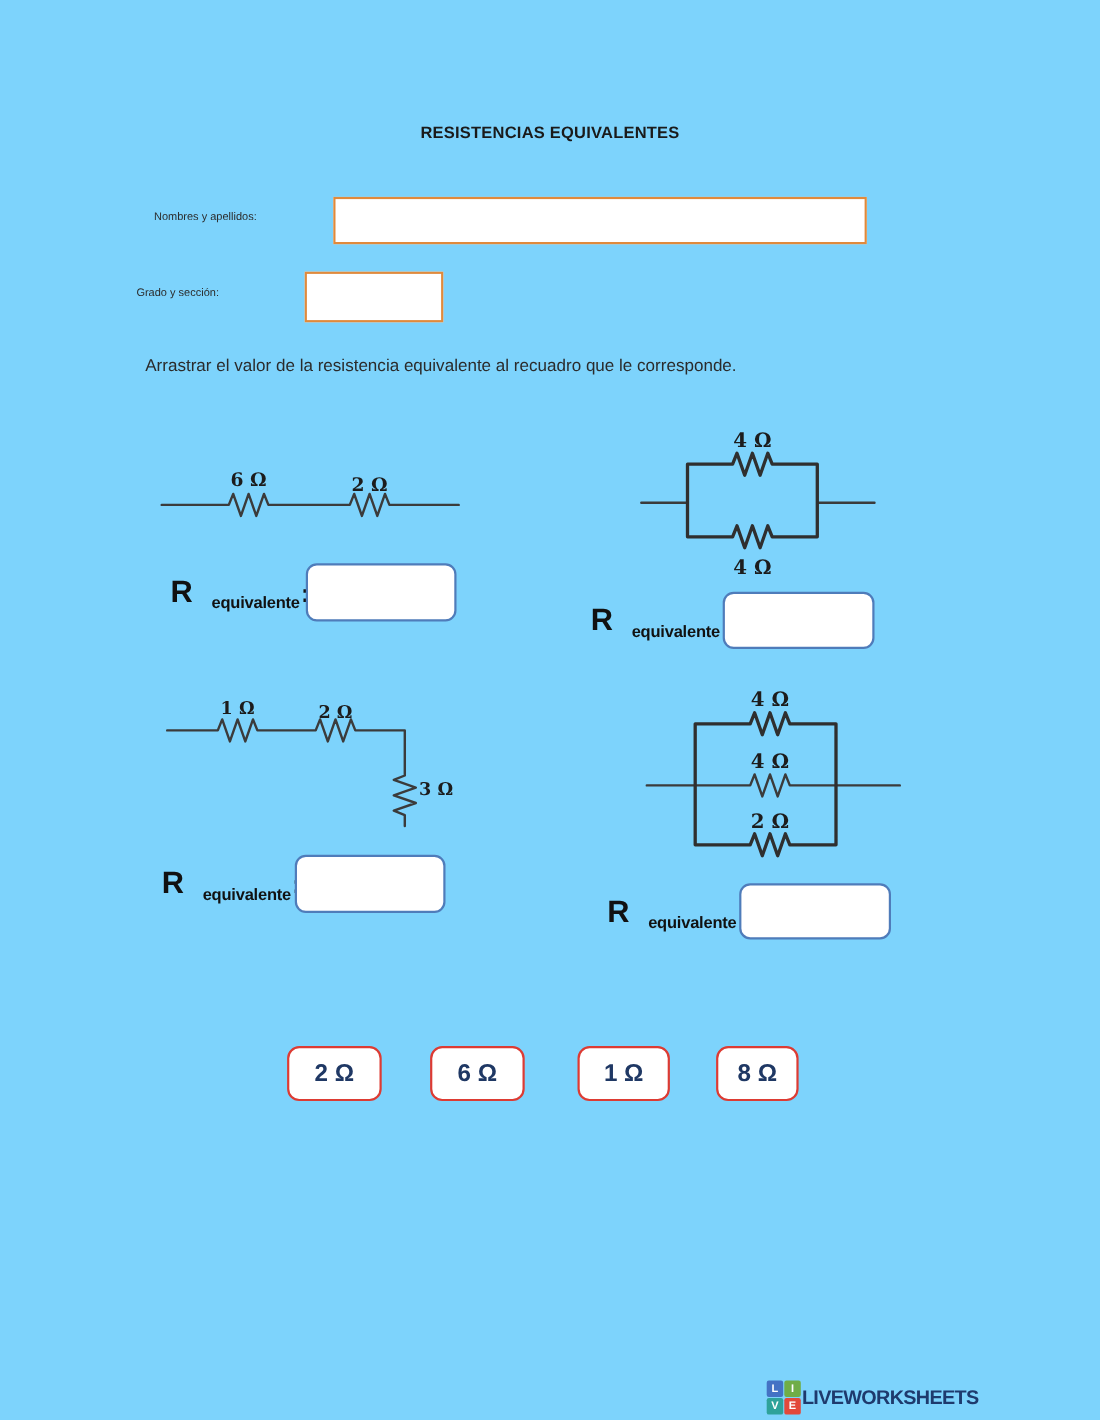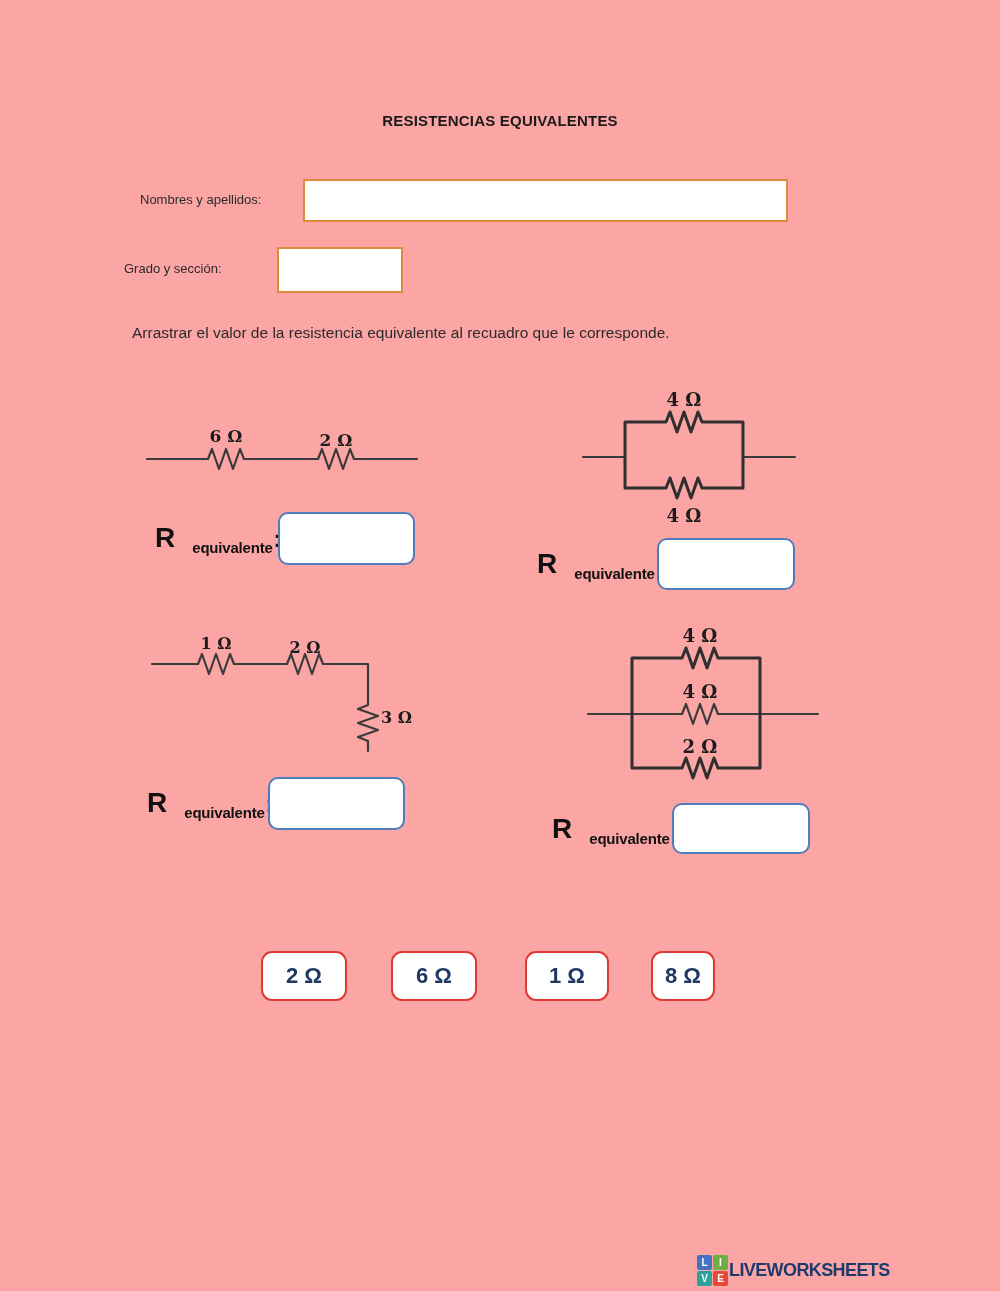--- a/index.html
+++ b/index.html
@@ -1,25 +1,25 @@
 <!DOCTYPE html>
 <html><head>
 <meta charset="utf-8">
 <style>
   * { margin:0; padding:0; box-sizing:border-box; }
   html,body { background:#ffffff; }
   .page {
-    position:relative; width:1000px; height:1291px; background:#fca5a5;
+    position:relative; width:1000px; height:1291px; background:#7dd3fc;
     font-family:"Liberation Sans", sans-serif; color:#262626; overflow:hidden;
   }
   .title {
     position:absolute; left:0; right:0; top:112px; text-align:center;
     font-size:15px; font-weight:bold; color:#1a1a1a; letter-spacing:0.2px;
   }
-  .field-label { position:absolute; font-size:13px; color:#2b2b2b; }
+  .field-label { position:absolute; font-size:10px; color:#2b2b2b; }
   .input-box {
     position:absolute; background:#fff; border:2px solid #E08A3C;
     font-size:15px; padding:4px 8px; color:#262626;
   }
   .instruction { position:absolute; font-size:15.5px; color:#2b2b2b; }
 
   svg.circuit { position:absolute; overflow:visible; }
   svg.circuit path { fill:none; stroke:#3b3b3b; stroke-width:2.2; stroke-linecap:round; stroke-linejoin:round; }
   svg.circuit path.frame { stroke:#2f2f2f; stroke-width:3; }
   svg.circuit text { font-family:"DejaVu Serif", serif; font-weight:bold; fill:#1c1c1c; }
@@ -115,21 +115,21 @@
     <text x="120" y="128" font-size="18" text-anchor="middle">2 Ω</text>
   </svg>
   <div class="req-label" style="left:552px; top:813px;">
     <span class="r-base">R</span><span class="r-sub">equivalente</span><span class="r-colon">:</span>
   </div>
   <div class="answer-box" style="left:672px; top:803px; width:138px; height:51px;"></div>
 
   <div class="option-box" style="left:261px; width:86px;" draggable="true">2 Ω</div>
   <div class="option-box" style="left:391px; width:86px;" draggable="true">6 Ω</div>
   <div class="option-box" style="left:525px; width:84px;" draggable="true">1 Ω</div>
-  <div class="option-box" style="left:651px; width:64px;" draggable="true">8 Ω</div>
+  <div class="option-box" style="left:651px; width:75px;" draggable="true">8 Ω</div>
 
   <div class="logo">
     <div class="logo-grid">
       <div class="logo-tile" style="background: rgb(68, 114, 196);">L</div>
       <div class="logo-tile" style="background: rgb(112, 173, 71);">I</div>
       <div class="logo-tile" style="background: rgb(46, 162, 154);">V</div>
       <div class="logo-tile" style="background: rgb(226, 73, 59);">E</div>
     </div>
     <div class="logo-text">LIVEWORKSHEETS</div>
   </div>

